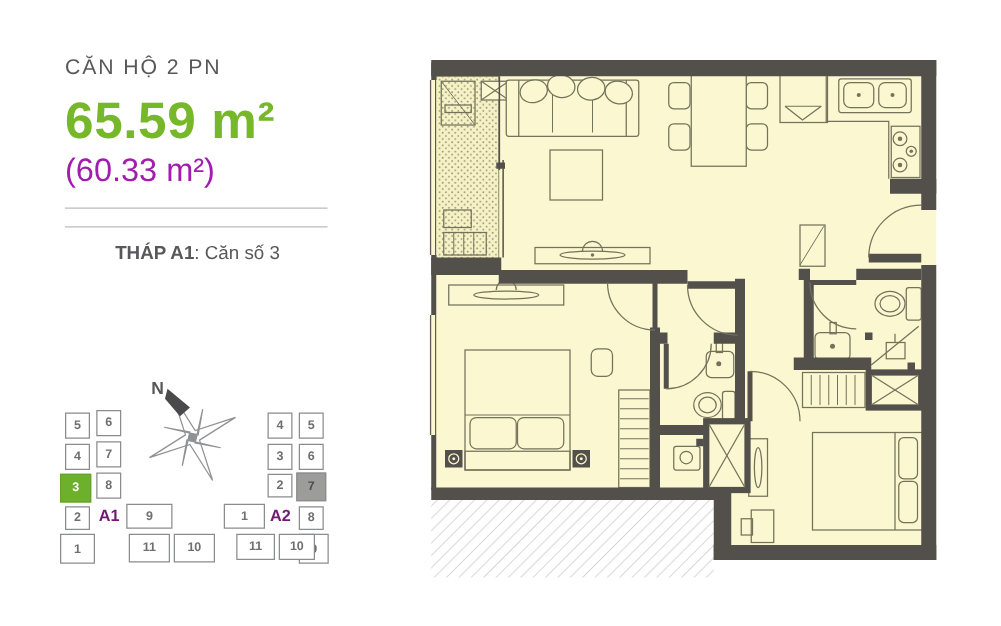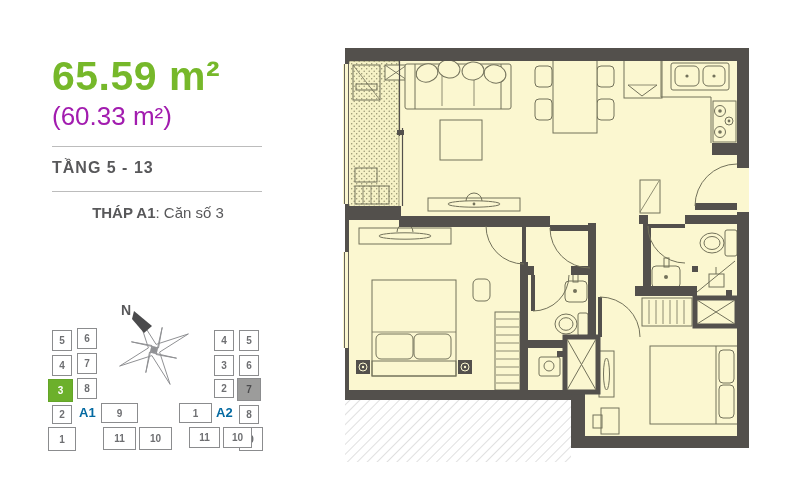--- a/index.html
+++ b/index.html
@@ -19,39 +19,39 @@
   
   .keyplan{position:absolute;}
   .kp-a1{left:48px;top:328px;width:126px;height:126px;}
   .kp-a2{left:176px;top:328px;width:96px;height:126px;}
   .kp-cell{
     position:absolute;box-sizing:border-box;border:1.5px solid #8b8c8e;background:#fff;
     color:#6e6f72;font-size:10px;font-weight:700;display:flex;align-items:center;justify-content:center;
   }
   .kp-cell.green{background:#6cb02b;border-color:#64a528;color:#fff;}
   .kp-cell.gray{background:#9c9c9b;border-color:#8b8c8e;color:#4c4c4e;}
-  .kp-label{position:absolute;font-size:13px;font-weight:700;color:#0369a1;}
+  .kp-label{position:absolute;font-size:13px;font-weight:700;color:#701a75;}
   
   .compass{position:absolute;left:106px;top:300px;}
   .plan{position:absolute;left:343px;top:40px;}
   .wall{fill:#53504c;}
   .furn{stroke:#73725b;stroke-width:1;fill:none;}
   .furnf{stroke:#73725b;stroke-width:1;fill:#fbf7d0;}
   .arc{stroke:#73725b;stroke-width:1;fill:none;}
   .leaf{fill:#53504c;}
   .dk{fill:#53504c;stroke:none;}
 </style>
 </head>
 <body>
 
 <div class="info-panel">
+  <div class="unit-type">CĂN HỘ 2 PN</div>
   <div class="area-main">65.59 m²</div>
   <div class="area-sub">(60.33 m²)</div>
   <hr class="divider">
-  <div class="floors">TẦNG 5 - 13</div>
   <hr class="divider">
   <div class="tower-line"><b>THÁP A1</b><span>: Căn số 3</span></div>
 </div>
 
 <svg class="compass" width="96" height="96" viewBox="0 0 96 96">
   <g stroke="#909194" stroke-width="1" fill="#ffffff">
     <polygon points="82.4,33.9 50.1,44.4 31.9,15.6 42.4,47.9 13.6,66.1 45.9,55.6 64.1,84.4 53.6,52.1"></polygon>
     <polygon points="56.2,27.4 52.5,47.9 25.4,41.8 45.9,45.5 39.8,72.6 43.5,52.1 70.6,58.2 50.1,54.5"></polygon>
   </g>
   <circle cx="48" cy="50" r="3.2" fill="#909194"></circle>

